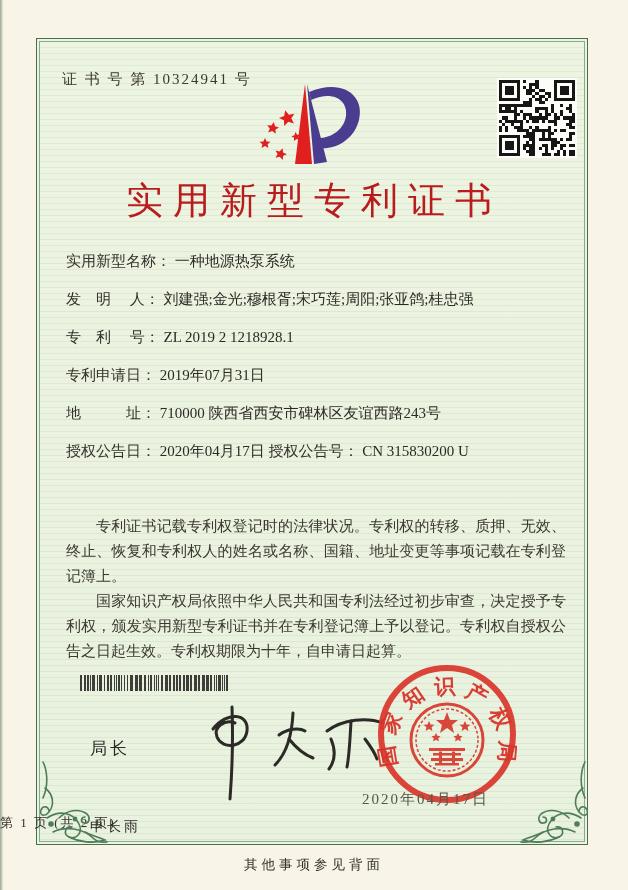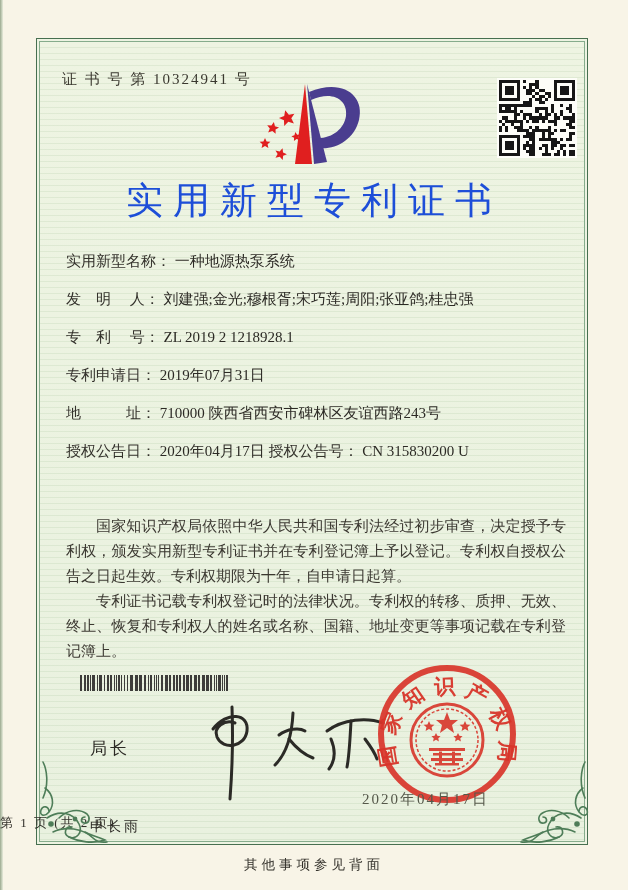--- a/index.html
+++ b/index.html
@@ -31,21 +31,21 @@
   .abs { position:absolute; }
 
   .cert-no { left:62px; top:70px; font-size:15px; letter-spacing:2px; color:#3a382f; }
 
   .logo { left:243px; top:76px; width:140px; height:96px; }
 
   .qr { left:497px; top:78px; width:80px; height:80px; background:#fdfdf8; padding:2px; }
 
   .title {
     left:0; right:0; top:176px; text-align:center;
-    font-size:37px; letter-spacing:10px; color:#1d4ed8; font-weight:500;
+    font-size:37px; letter-spacing:10px; color:#b91c1c; font-weight:500;
   }
 
   .fields { left:66px; top:252px; width:500px; }
   .field-row { height:38px; font-size:15px; white-space:nowrap; color:#33312b; }
   .field-label { display:inline-block; color:#33312b; }
   .field-value { color:#2c2a25; }
   .field-second { }
 
   .body-text { left:66px; top:514px; width:500px; font-size:15px;
     line-height:25px; text-align:justify; color:#3b3831; }
@@ -353,22 +353,22 @@
   </div>
   <div class="field-row">
     <span class="field-label">授权公告日：</span>
     <span class="field-value">2020年04月17日</span>
     <span class="field-label field-second">授权公告号：</span>
     <span class="field-value">CN 315830200 U</span>
   </div>
 </div>
 
 <div class="abs body-text">
+  <p>专利证书记载专利权登记时的法律状况。专利权的转移、质押、无效、终止、恢复和专利权人的姓名或名称、国籍、地址变更等事项记载在专利登记簿上。</p>
   <p>国家知识产权局依照中华人民共和国专利法经过初步审查，决定授予专利权，颁发实用新型专利证书并在专利登记簿上予以登记。专利权自授权公告之日起生效。专利权期限为十年，自申请日起算。</p>
-  <p>专利证书记载专利权登记时的法律状况。专利权的转移、质押、无效、终止、恢复和专利权人的姓名或名称、国籍、地址变更等事项记载在专利登记簿上。</p>
 </div>
 
 <div class="abs barcode" id="barcode">
     <span style="width: 2px; background: rgb(61, 61, 58); margin-right: 2px;"></span>
     <span style="width: 2px; background: rgb(61, 61, 58); margin-right: 1px;"></span>
     <span style="width: 2px; background: rgb(61, 61, 58); margin-right: 1px;"></span>
     <span style="width: 1px; background: rgb(61, 61, 58); margin-right: 1px;"></span>
     <span style="width: 3px; background: rgb(61, 61, 58); margin-right: 2px;"></span>
     <span style="width: 1px; background: rgb(61, 61, 58); margin-right: 1px;"></span>
     <span style="width: 3px; background: rgb(61, 61, 58); margin-right: 2px;"></span>

